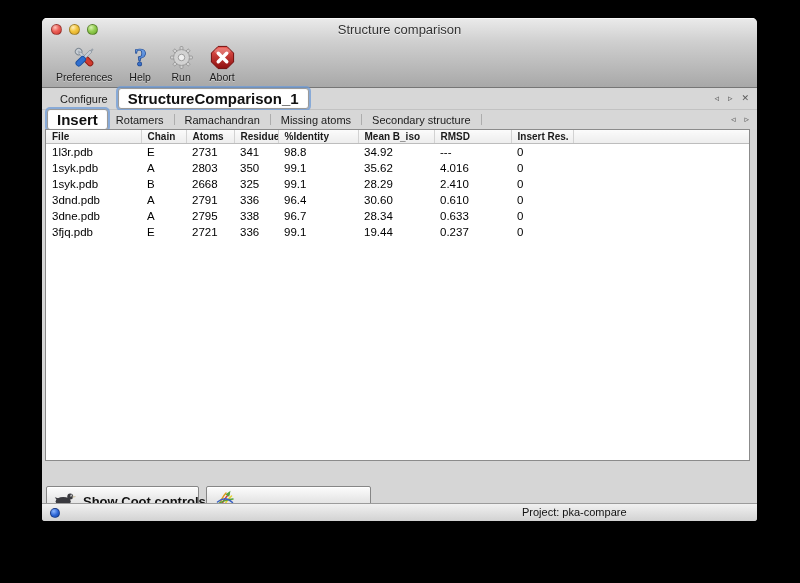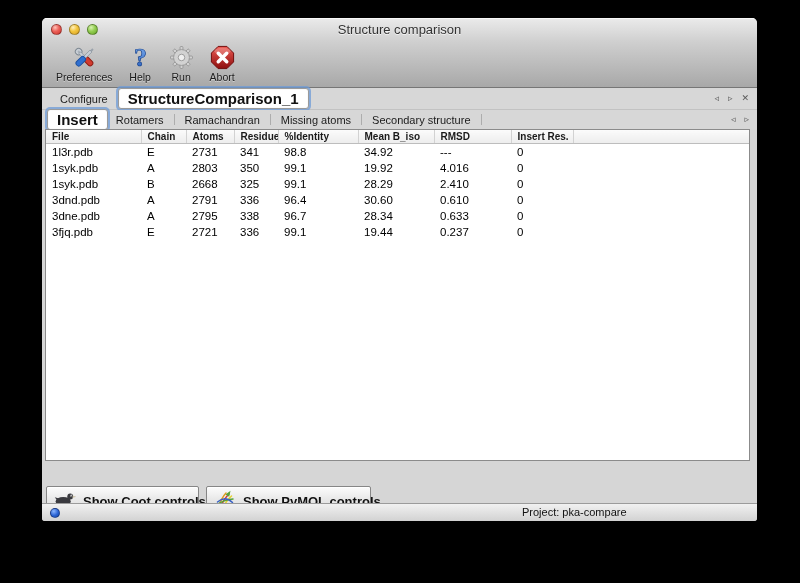--- a/index.html
+++ b/index.html
@@ -210,21 +210,21 @@
             <td>---</td>
             <td>0</td>
             <td></td>
           </tr>
           <tr>
             <td>1syk.pdb</td>
             <td>A</td>
             <td>2803</td>
             <td>350</td>
             <td>99.1</td>
-            <td>19.92</td>
+            <td>35.62</td>
             <td>4.016</td>
             <td>0</td>
             <td></td>
           </tr>
           <tr>
             <td>1syk.pdb</td>
             <td>B</td>
             <td>2668</td>
             <td>325</td>
             <td>99.1</td>
@@ -289,21 +289,20 @@
         <span>
           <svg viewBox="0 0 24 24" class="bicon" fill="none" stroke-width="1.5" stroke-linecap="round">
             <path d="M4 21 C7 13 9 8 13 4" stroke="#e09b1f"></path>
             <path d="M6.5 21 C9 14 11.5 9 16 5" stroke="#d43a2e"></path>
             <path d="M9 21 C11.5 15 14 11 18.5 7" stroke="#e5d02a"></path>
             <path d="M3 17 C8 12 13 10.5 20 10" stroke="#57a33a"></path>
             <path d="M4.5 13 C9 9 14 8 19.5 13.5" stroke="#3a62c4"></path>
             <path d="M12.5 5.5 L17.5 1.8 L16.2 7.8 Z" fill="#57a33a" stroke="none"></path>
           </svg>
         </span>
-        <span class="blabel">Show PyMOL controls</span>
       </div>
     </div>
 
   <div class="statusbar">
     <span class="statusdot"></span>
     <span class="statustext">Idle</span>
     <span class="projecttext">Project: pka-compare</span>
   </div>
 
 </div>

